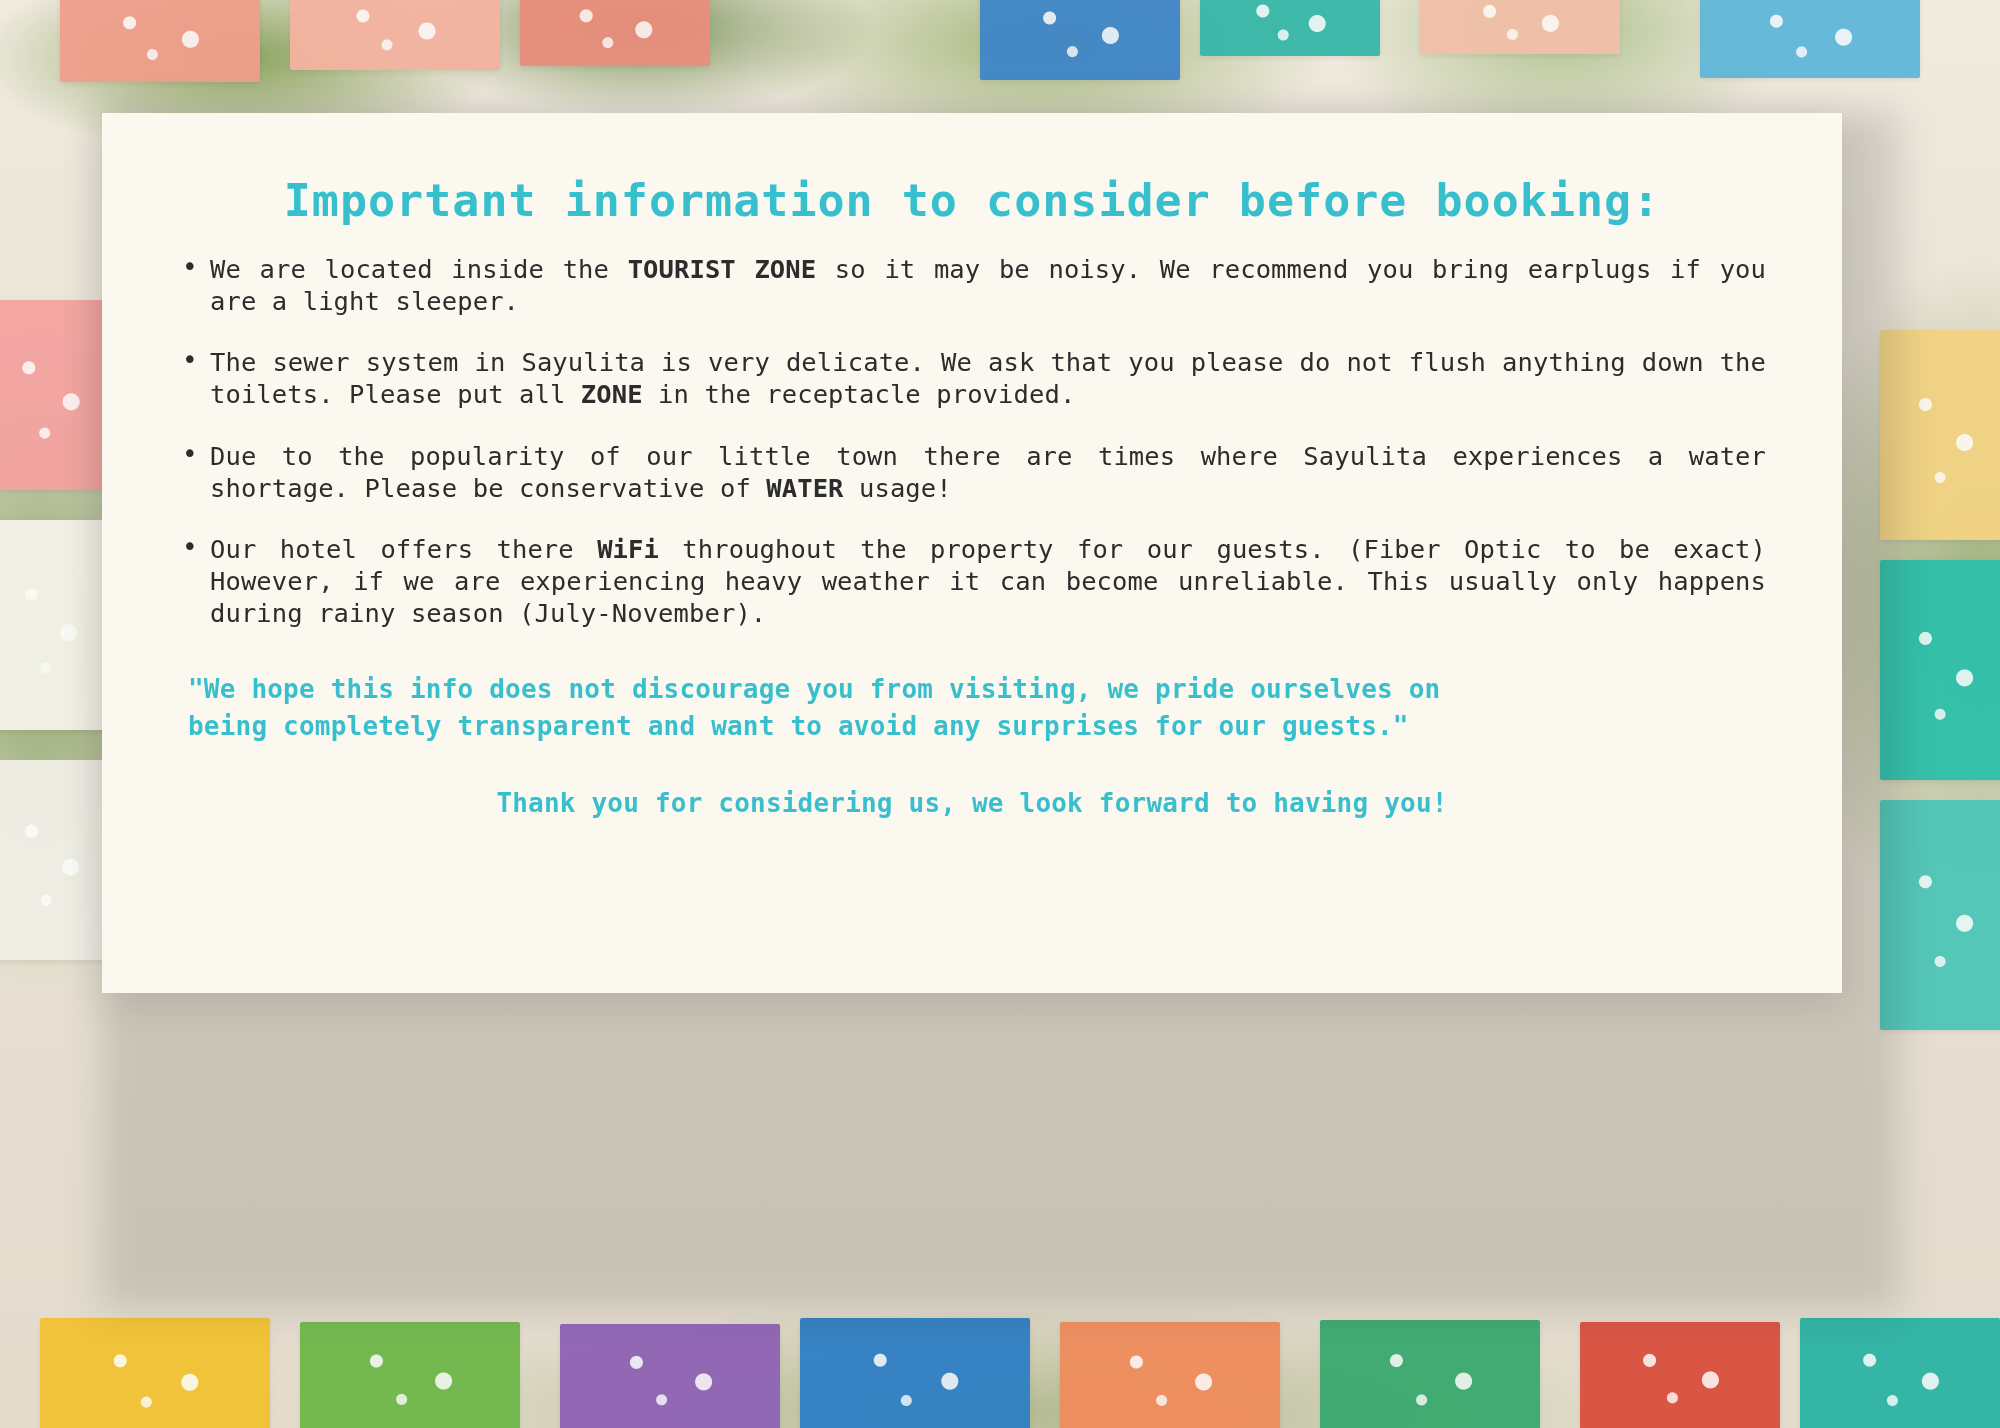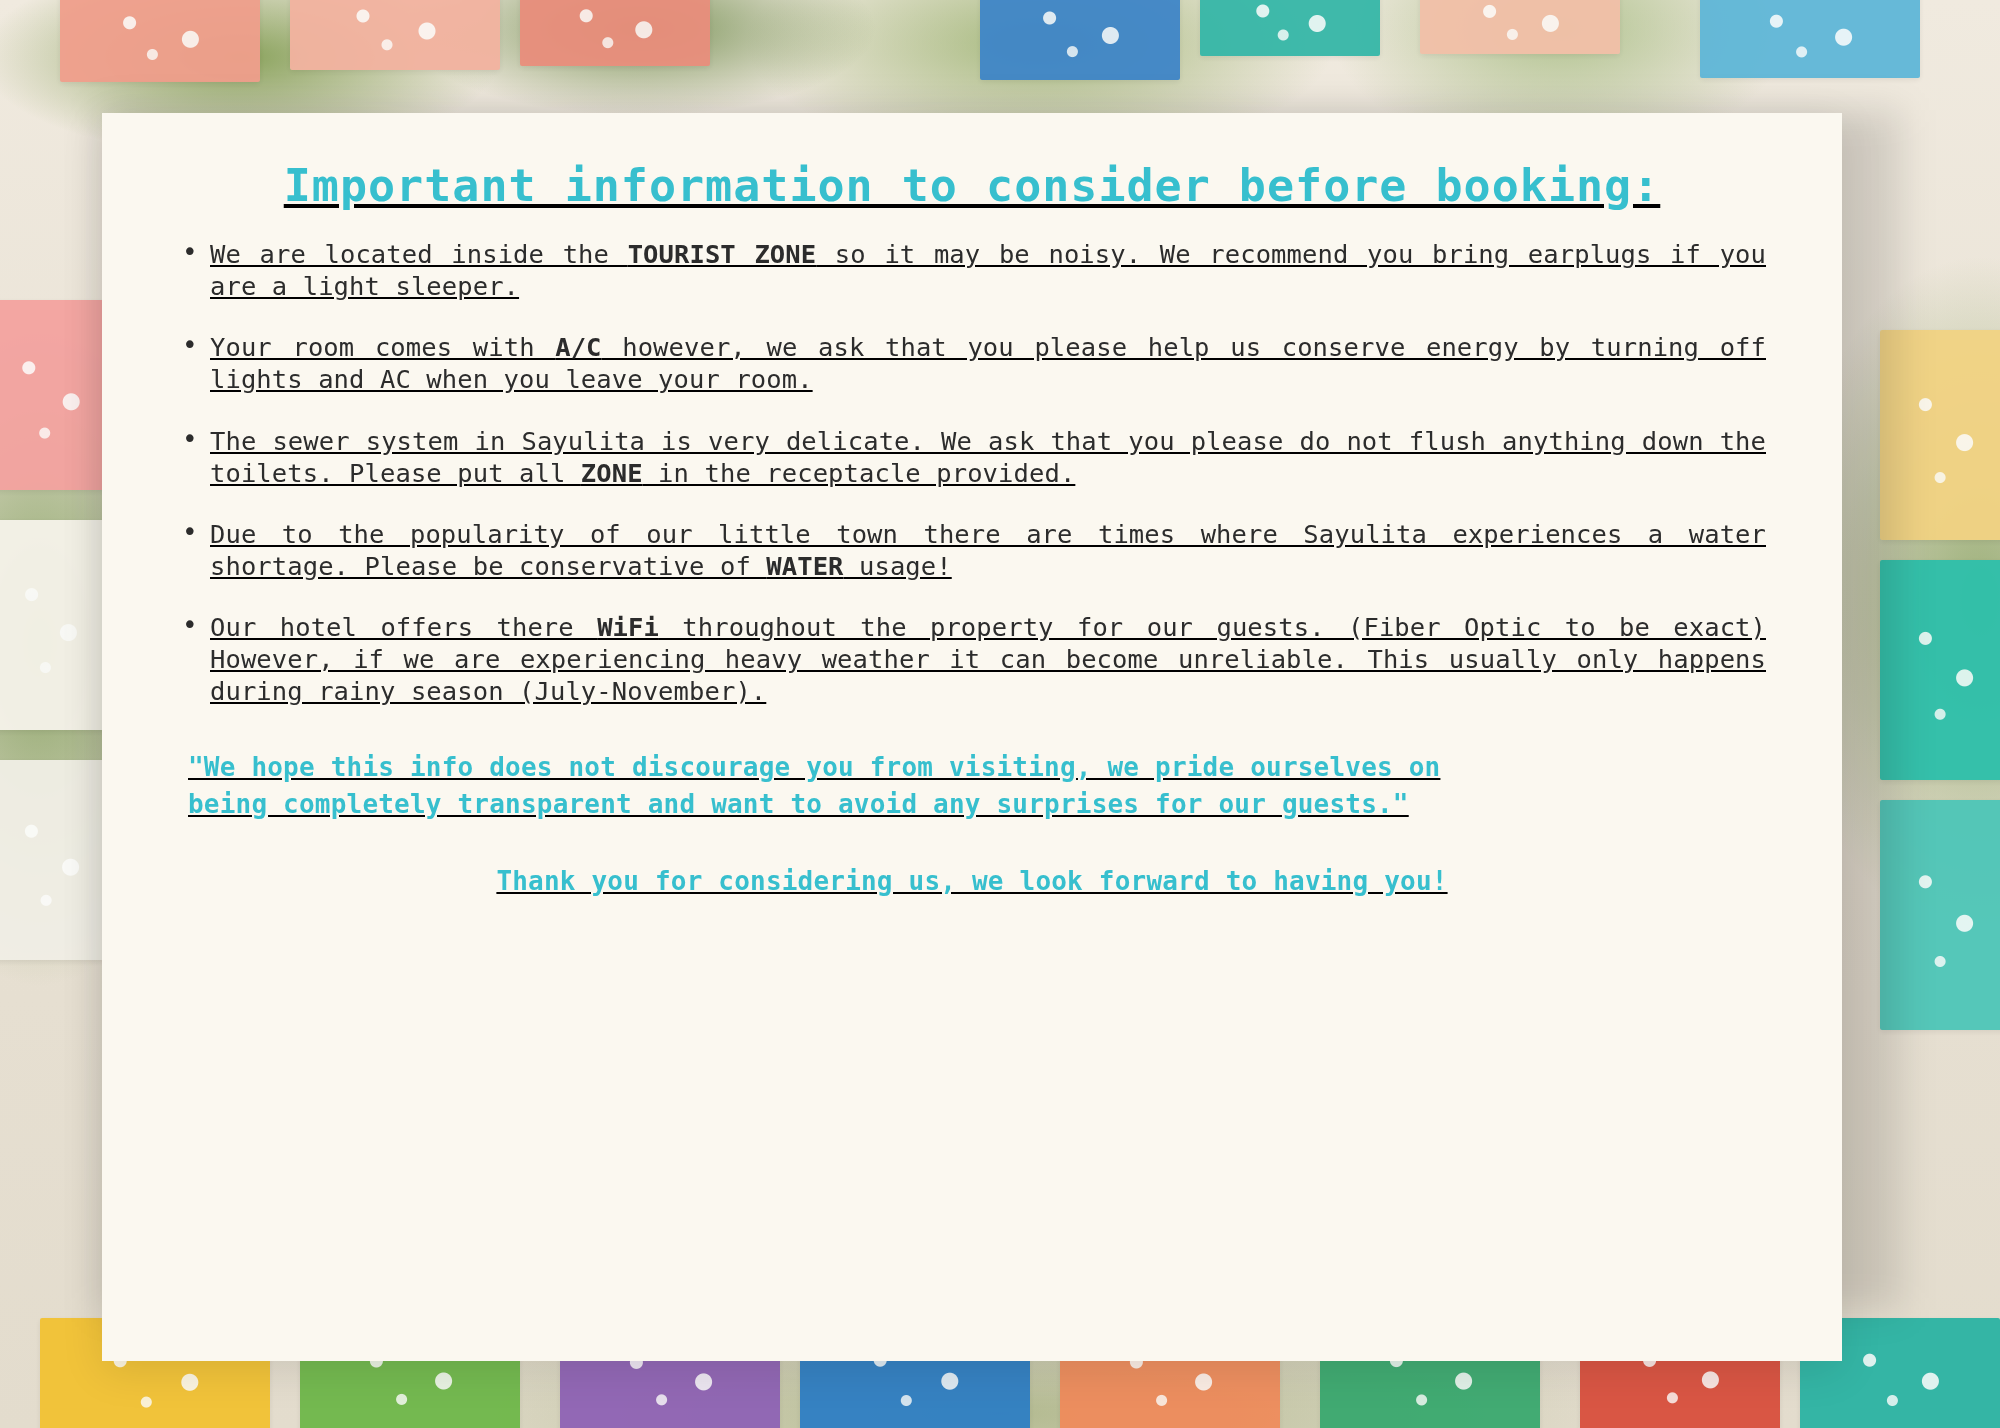--- a/index.html
+++ b/index.html
@@ -60,26 +60,25 @@
     background: rgba(0,0,0,0.12);
     filter: blur(18px);
   }
 
   
   .card {
     position: absolute;
     left: 102px;
     top: 113px;
     width: 1740px;
-    height: 1248px;
+    height: 880px;
     background: #fbf8f0;
     box-sizing: border-box;
-    padding: 28px 60px 24px 60px;
+    padding: 43px 60px 24px 60px;
     box-shadow: 0 10px 40px rgba(0,0,0,0.10);
-    text-decoration: underline;
   }
   h1.title {
     margin: 18px 0 26px 0;
     text-align: center;
     font-family: "DejaVu Sans Mono", monospace;
     font-size: 45px;
     letter-spacing: 1px;
     color: #37bfce;
     font-weight: bold;
   }
@@ -161,21 +160,20 @@
   <div class="flag" style="left:1580px; top:1322px; width:200px; height:108px; background:#d94f3d;"></div>
   <div class="flag" style="left:1800px; top:1318px; width:200px; height:118px; background:#2bb3a3;"></div>
 </div>
 
 <div class="card-shadow"></div>
 
 <div class="card">
   <h1 class="title">Important information to consider before booking:</h1>
   <ul class="notes">
       <li><span>We are located inside the </span><b>TOURIST ZONE</b><span> so it may be noisy. We recommend you bring earplugs if you are a light sleeper.</span></li>
-      <li><span>Your room comes with </span><b>A/C</b><span> however, we ask that you please help us conserve energy by turning off lights and AC when you leave your room.</span></li>
       <li><span>The sewer system in Sayulita is very delicate. We ask that you please do not flush anything down the toilets. Please put all </span><b>ZONE</b><span> in the receptacle provided.</span></li>
       <li><span>Due to the popularity of our little town there are times where Sayulita experiences a water shortage. Please be conservative of </span><b>WATER</b><span> usage!</span></li>
       <li><span>Our hotel offers there </span><b>WiFi</b><span> throughout the property for our guests. (Fiber Optic to be exact) However, if we are experiencing heavy weather it can become unreliable. This usually only happens during rainy season (July-November).</span></li>
     </ul>
 
   <p class="quote">
     <span>"We hope this info does not discourage you from visiting, we pride ourselves on</span>
     <span class="tail">being completely transparent and want to avoid any surprises for our guests."</span>
   </p>
 

